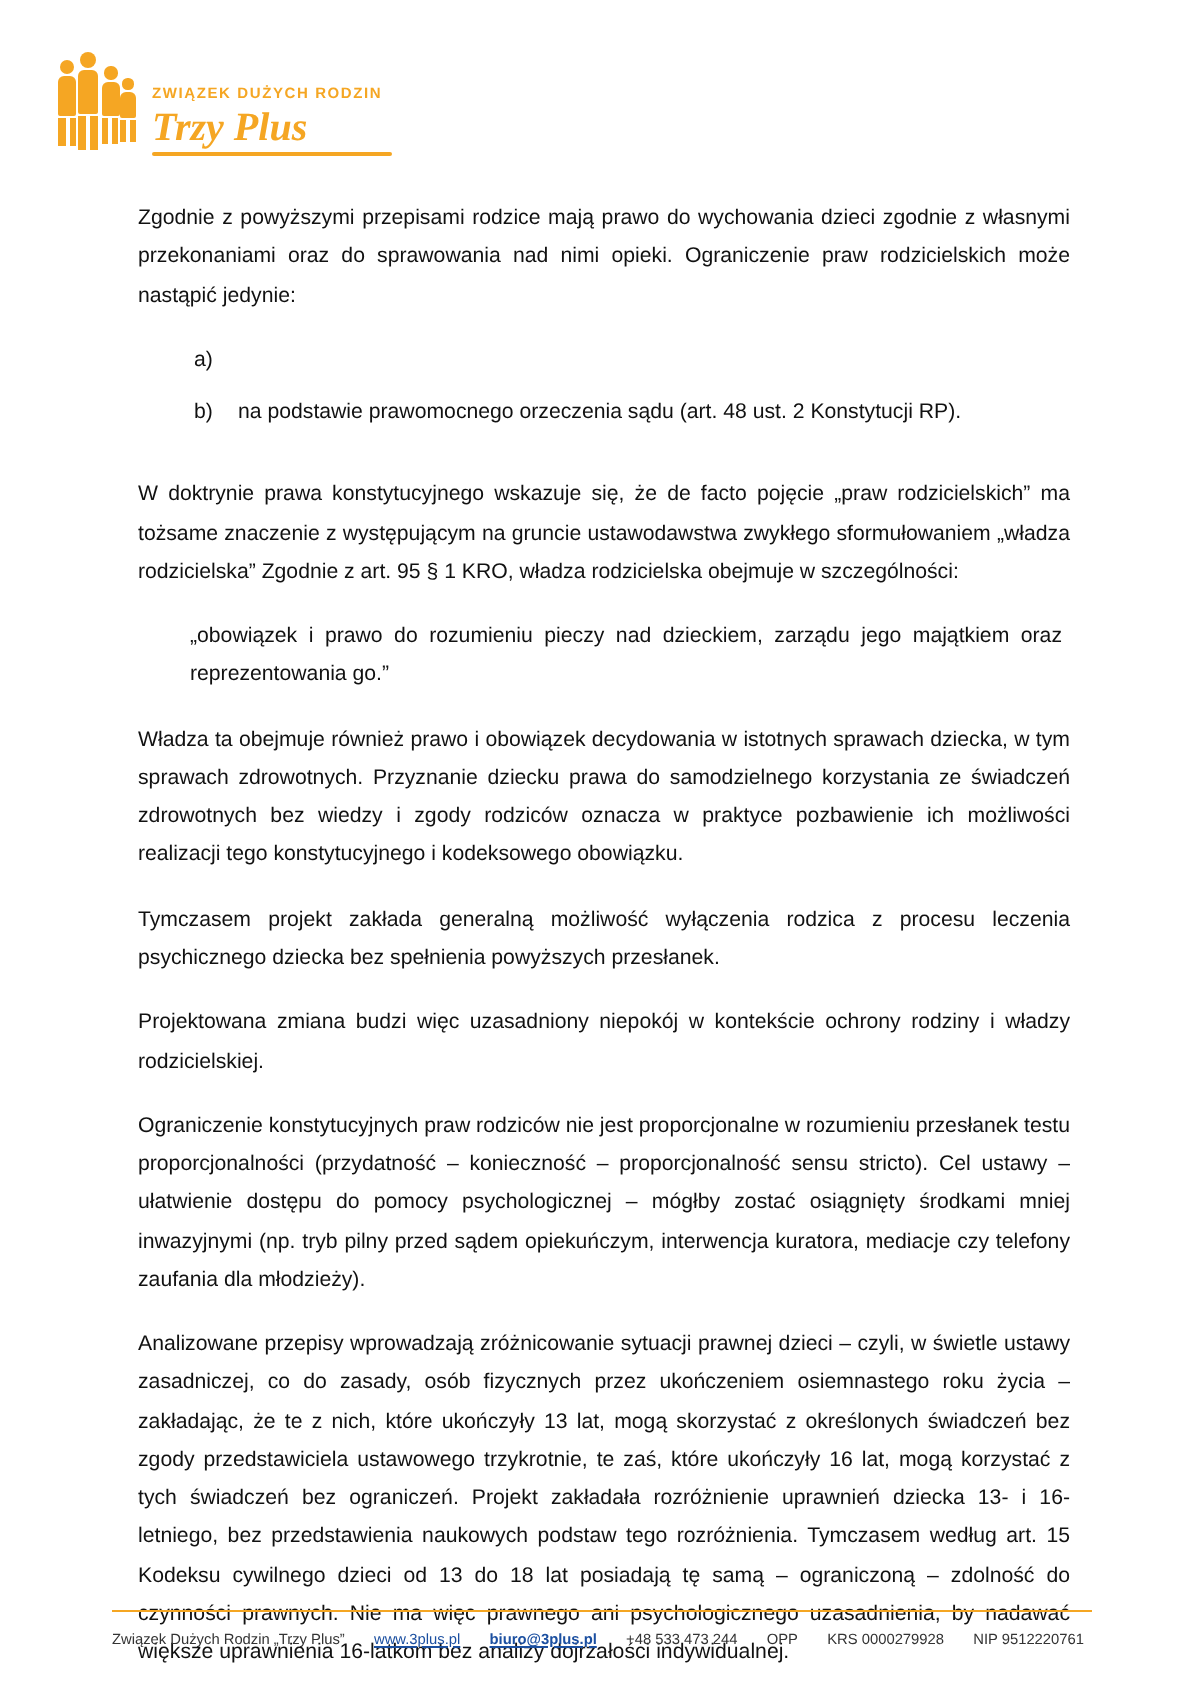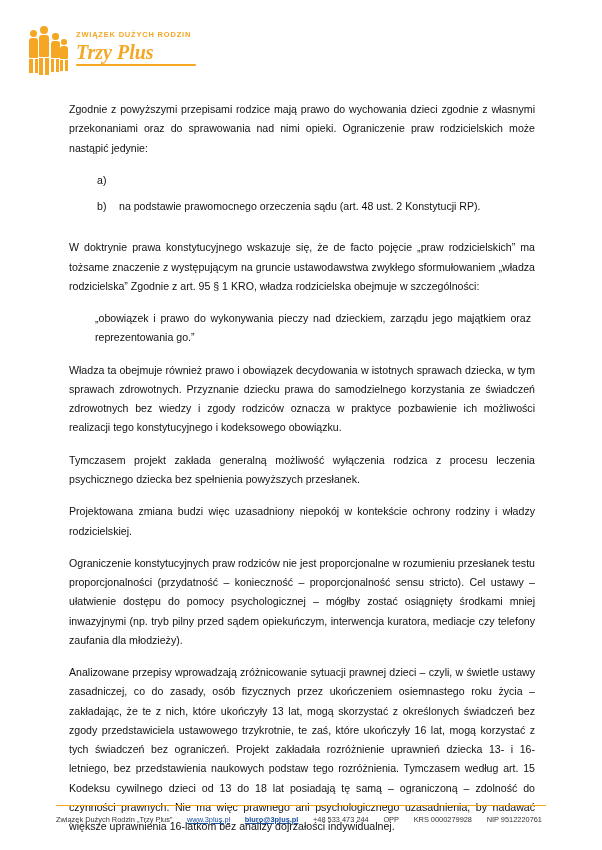--- a/index.html
+++ b/index.html
@@ -26,21 +26,21 @@
   
   .header {
     position: absolute;
     top: 26px;
     left: 28px;
     width: 200px;
     height: 62px;
   }
   .logo-wrap {
     display: flex;
-    align-items: flex-start;
+    align-items: flex-end;
   }
   .logo-figures {
     width: 42px;
     height: 52px;
     position: relative;
     flex: none;
   }
   .fig {
     position: absolute;
     background: #F5A623;
@@ -190,21 +190,21 @@
       <li>
         <span class="marker">b)</span>
         <span>na podstawie prawomocnego orzeczenia sądu (art. 48 ust. 2 Konstytucji RP).</span>
       </li>
     </ul>
 
     <div class="spacer-s"></div>
 
     <p>W doktrynie prawa konstytucyjnego wskazuje się, że de facto pojęcie „praw rodzicielskich” ma tożsame znaczenie z występującym na gruncie ustawodawstwa zwykłego sformułowaniem „władza rodzicielska” Zgodnie z art. 95 § 1 KRO, władza rodzicielska obejmuje w szczególności:</p>
 
-    <p class="quote">„obowiązek i prawo do wykonywania pieczy nad dzieckiem, zarządu jego majątkiem oraz reprezentowania go.”</p>
+    <p class="quote">„obowiązek i prawo do rozumieniu pieczy nad dzieckiem, zarządu jego majątkiem oraz reprezentowania go.”</p>
 
     <p>Władza ta obejmuje również prawo i obowiązek decydowania w istotnych sprawach dziecka, w tym sprawach zdrowotnych. Przyznanie dziecku prawa do samodzielnego korzystania ze świadczeń zdrowotnych bez wiedzy i zgody rodziców oznacza w praktyce pozbawienie ich możliwości realizacji tego konstytucyjnego i kodeksowego obowiązku.</p>
 
     <p>Tymczasem projekt zakłada generalną możliwość wyłączenia rodzica z procesu leczenia psychicznego dziecka bez spełnienia powyższych przesłanek.</p>
 
     <p>Projektowana zmiana budzi więc uzasadniony niepokój w kontekście ochrony rodziny i władzy rodzicielskiej.</p>
 
 
     <p>Ograniczenie konstytucyjnych praw rodziców nie jest proporcjonalne w rozumieniu przesłanek testu proporcjonalności (przydatność – konieczność – proporcjonalność sensu stricto). Cel ustawy – ułatwienie dostępu do pomocy psychologicznej – mógłby zostać osiągnięty środkami mniej inwazyjnymi (np. tryb pilny przed sądem opiekuńczym, interwencja kuratora, mediacje czy telefony zaufania dla młodzieży).</p>
 

